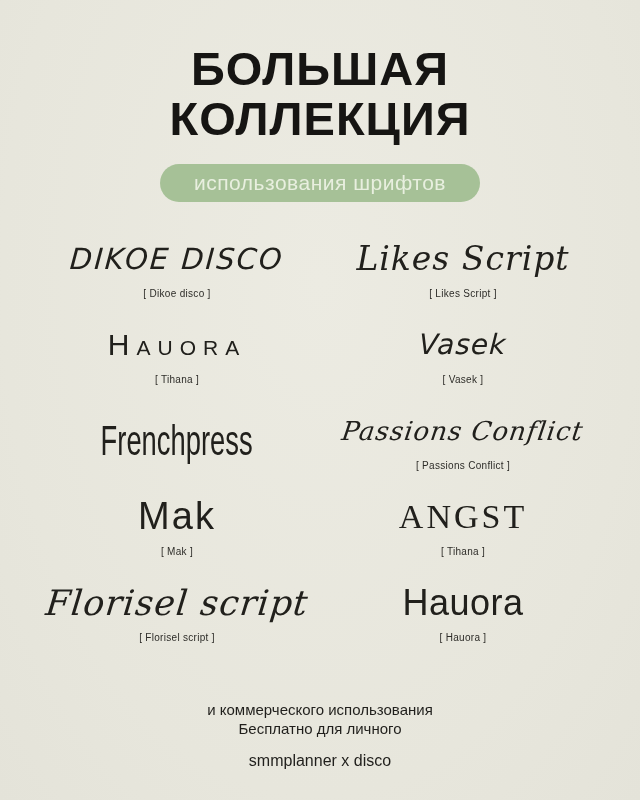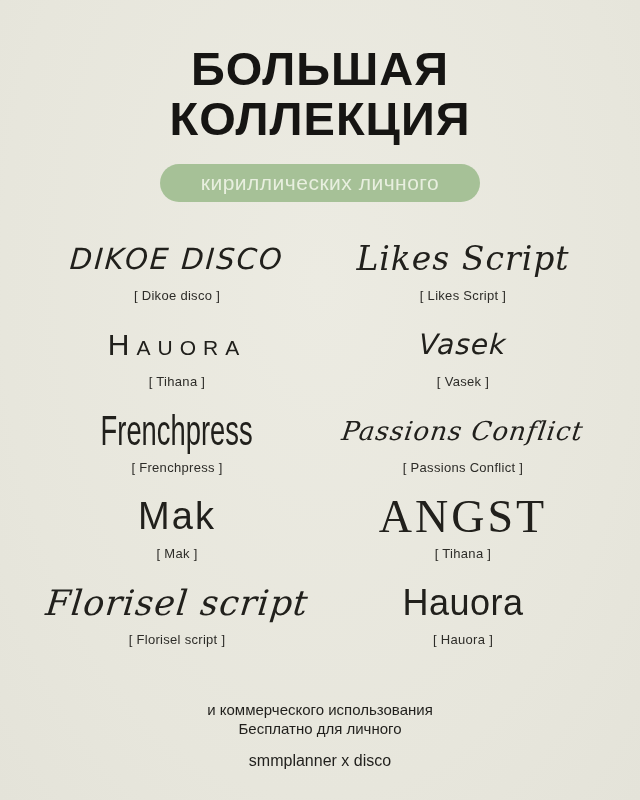--- a/index.html
+++ b/index.html
@@ -48,34 +48,34 @@
     align-items:center;justify-content:center;
   }
   .sample{
     height:58px;
     display:flex;align-items:center;justify-content:center;
     color:#21201c;
     white-space:nowrap;
   }
   .label{
     height:20px;
-    font-size:13px;
+    font-size:10px;
     color:#2d2c28;
     letter-spacing:0.3px;
     text-align:right;
   }
   
   .f-dikoe{font-family:"DejaVu Sans",sans-serif;font-style:italic;font-size:29px;letter-spacing:2px;transform:skewX(-4deg);}
   .f-likes{font-family:"DejaVu Serif",serif;font-style:italic;font-size:33px;letter-spacing:1px;}
   .f-tihana{font-family:"Liberation Sans",sans-serif;font-variant:small-caps;font-weight:300;font-size:30px;letter-spacing:7px;}
   .f-vasek{font-family:"DejaVu Sans",sans-serif;font-style:italic;font-size:28px;letter-spacing:1px;transform:skewX(-3deg);}
   .f-frenchpress{font-family:"Liberation Sans",sans-serif;font-size:38px;font-weight:400;display:inline-block;transform:scale(0.72,1.12);}
   .f-passions{font-family:"DejaVu Serif",serif;font-style:italic;font-size:26px;letter-spacing:1px;transform:skewX(-8deg);}
   .f-mak{font-family:Liberation Sans, sans-serif;font-size:38px;letter-spacing:2px;}
-  .f-angst{font-family:"Liberation Serif",serif;font-size:46px;letter-spacing:3px;}
+  .f-angst{font-family:"Liberation Serif",serif;font-size:34px;letter-spacing:3px;}
   .f-florisel{font-family:"DejaVu Serif",serif;font-style:italic;font-size:35px;letter-spacing:1px;transform:skewX(-6deg);}
   .f-hauora{font-family:"Liberation Sans",sans-serif;font-size:36px;font-weight:400;letter-spacing:0.5px;}
   .footer{
     margin-top:44px;
     text-align:center;
     font-size:15px;
     line-height:1.28;
     color:#201f1c;
   }
   .credits{
@@ -90,21 +90,21 @@
 <body>
 
 <div class="page">
 
   <div class="title">
     <div>БОЛЬШАЯ</div>
     <div>КОЛЛЕКЦИЯ</div>
   </div>
 
   <div class="badge">
-    <span class="badge-text">кириллических личного</span>
+    <span class="badge-text">использования шрифтов</span>
   </div>
 
   <div class="grid">
 
     <div class="cell">
       <div class="sample">
           <span class="f-dikoe">DIKOE DISCO</span>
         </div>
       <div class="label">[ Dikoe disco ]</div>
     </div>
@@ -127,21 +127,20 @@
       <div class="sample">
           <span class="f-vasek">Vasek</span>
         </div>
       <div class="label">[ Vasek ]</div>
     </div>
 
     <div class="cell">
       <div class="sample">
           <span class="f-frenchpress">Frenchpress</span>
         </div>
-      <div class="label">[ Frenchpress ]</div>
     </div>
 
     <div class="cell">
       <div class="sample">
           <span class="f-passions">Passions Conflict</span>
         </div>
       <div class="label">[ Passions Conflict ]</div>
     </div>
 
     <div class="cell">

